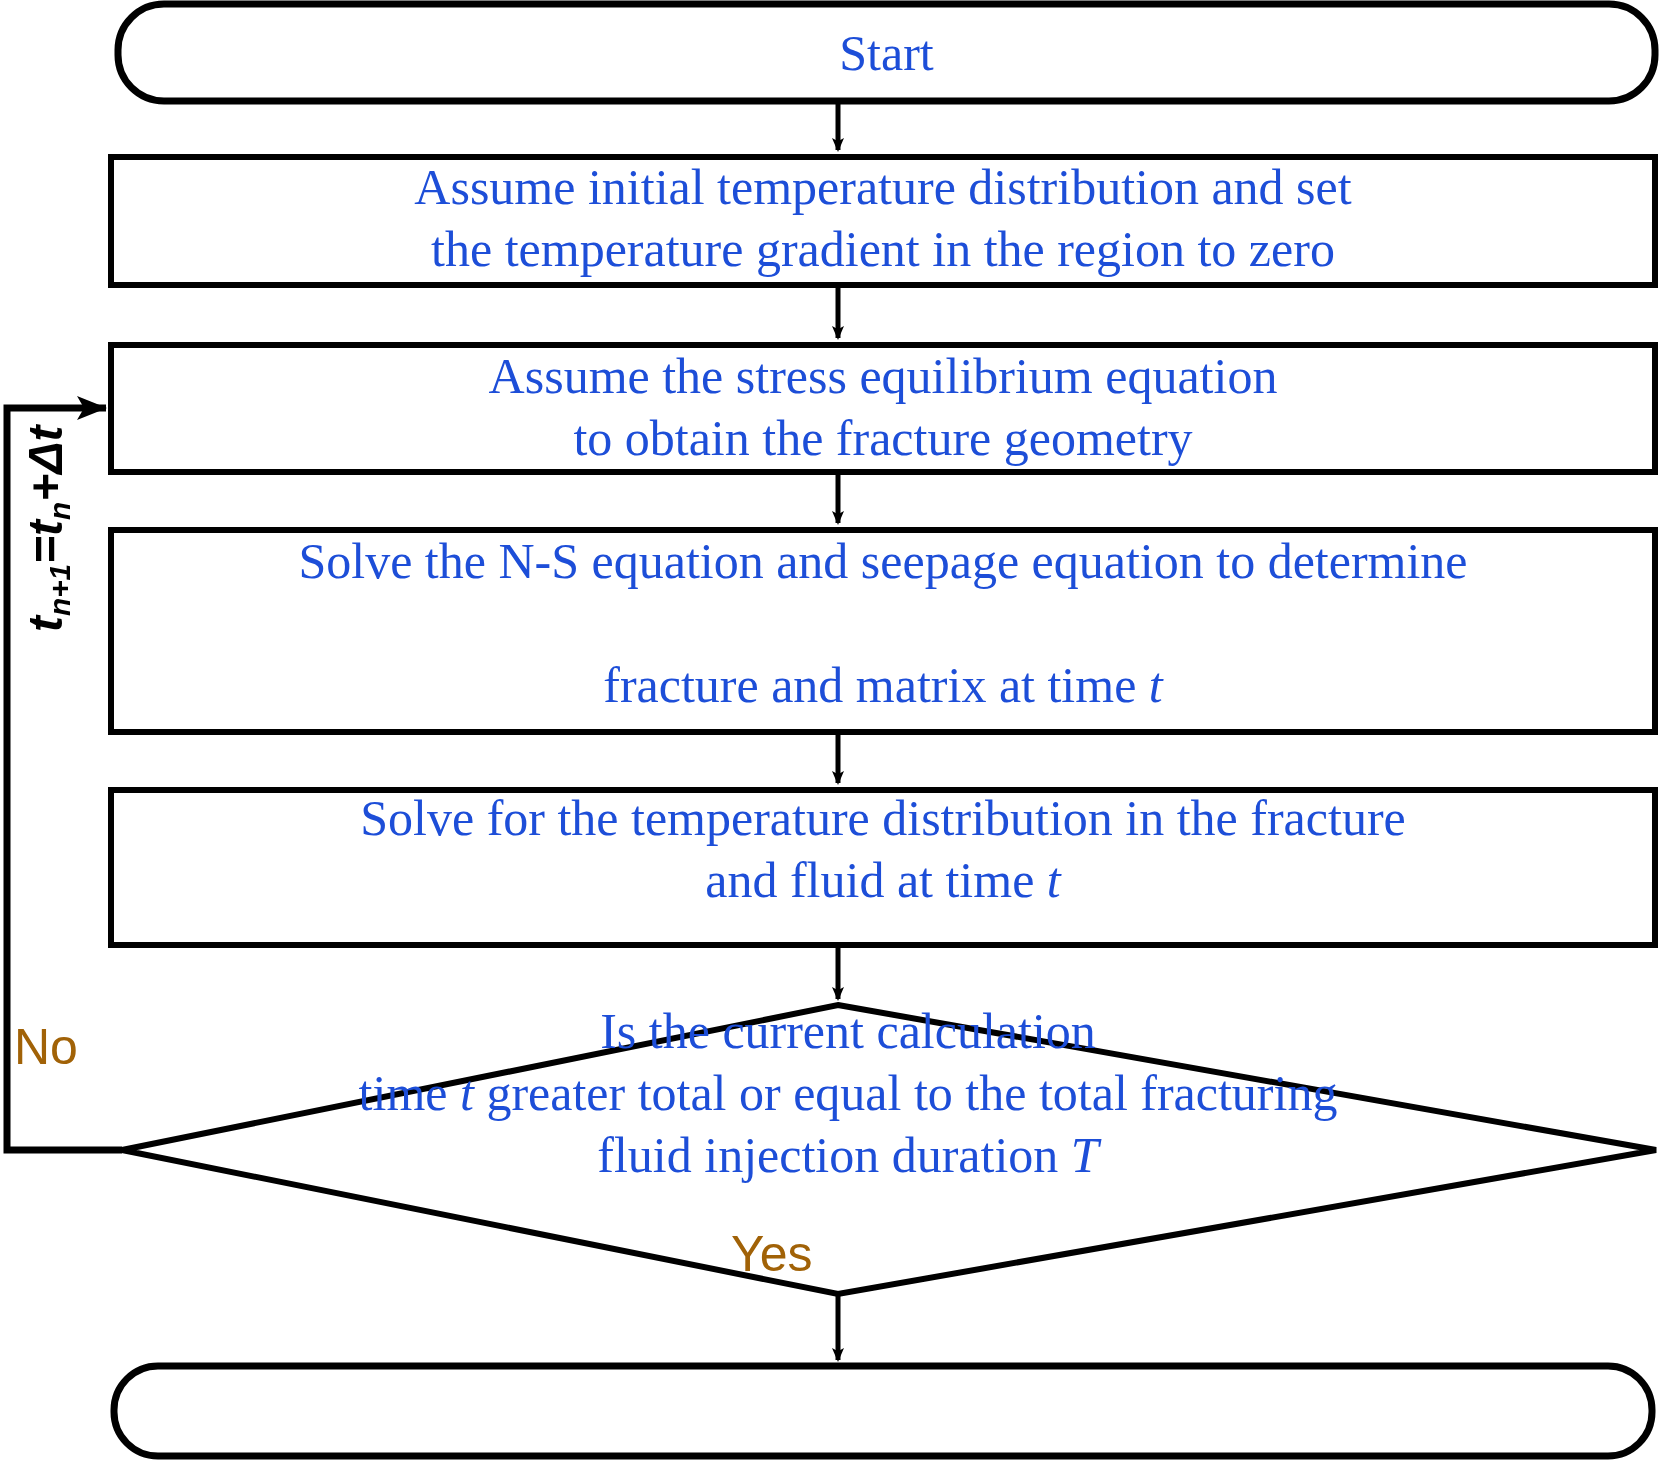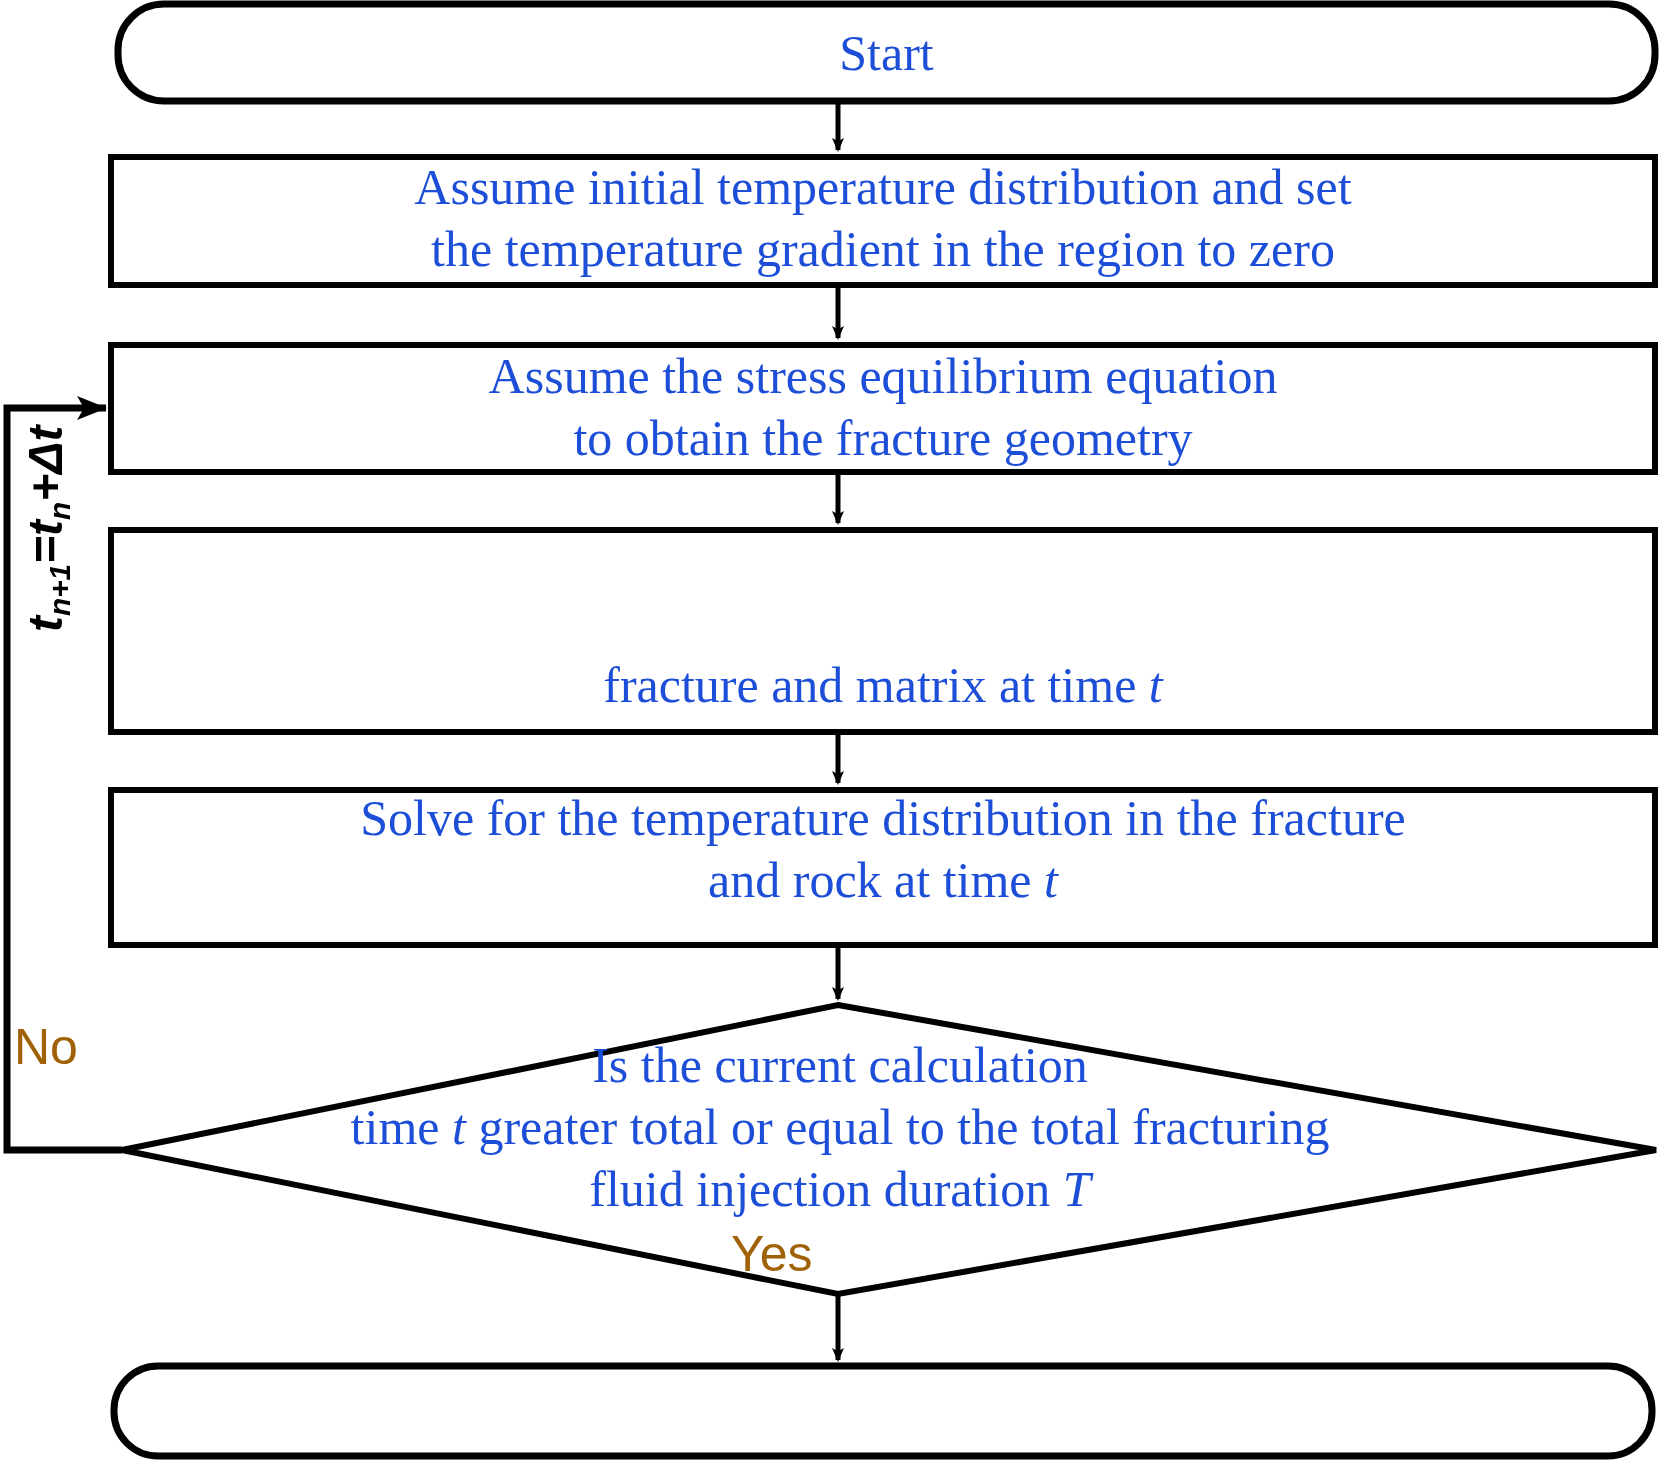--- a/index.html
+++ b/index.html
@@ -104,25 +104,25 @@
   </svg>
 
   <div class="node-text terminator-text" style="left:118px; top:27px; width:1537px;">Start</div>
 
   <div class="node-text" style="left:131px; top:156px; width:1504px;">Assume initial temperature distribution and set
 the temperature gradient in the region to zero</div>
 
   <div class="node-text" style="left:131px; top:345px; width:1504px;">Assume the stress equilibrium equation
 to obtain the fracture geometry</div>
 
-  <div class="node-text" style="left:117px; top:530px; width:1532px;"><br><br><span>fracture and matrix at time </span><i>t</i></div>
+  <div class="node-text" style="left:117px; top:530px; width:1532px;"><span>Solve the N-S equation and seepage equation to determine</span><br><br><span>fracture and matrix at time </span><i>t</i></div>
 
-  <div class="node-text" style="left:131px; top:787px; width:1504px;"><span>Solve for the temperature distribution in the fracture</span><br><span>and rock at time </span><i>t</i></div>
+  <div class="node-text" style="left:131px; top:787px; width:1504px;"><span>Solve for the temperature distribution in the fracture</span><br><span>and fluid at time </span><i>t</i></div>
 
-  <div class="node-text" style="left:180px; top:1000px; width:1320px;margin-top:34px;"><span>Is the current calculation</span><br><span>time </span><i>t</i><span> greater total or equal to the total fracturing</span><br><span>fluid injection duration </span><i>T</i></div>
+  <div class="node-text" style="left:188px; top:1000px; width:1320px;"><span>Is the current calculation</span><br><span>time </span><i>t</i><span> greater total or equal to the total fracturing</span><br><span>fluid injection duration </span><i>T</i></div>
 
 
   <div class="edge-label" style="left:14px; top:1021px;">No</div>
 
   <div class="edge-label" style="left:731px; top:1228px;">Yes</div>
 
   <div class="loop-label" style="left:18px; top:632px;"><i>t</i><sub>n+1</sub><span>=</span><i>t</i><sub>n</sub><span>+</span><span>Δ</span><i>t</i></div>
 
 </div>
 

